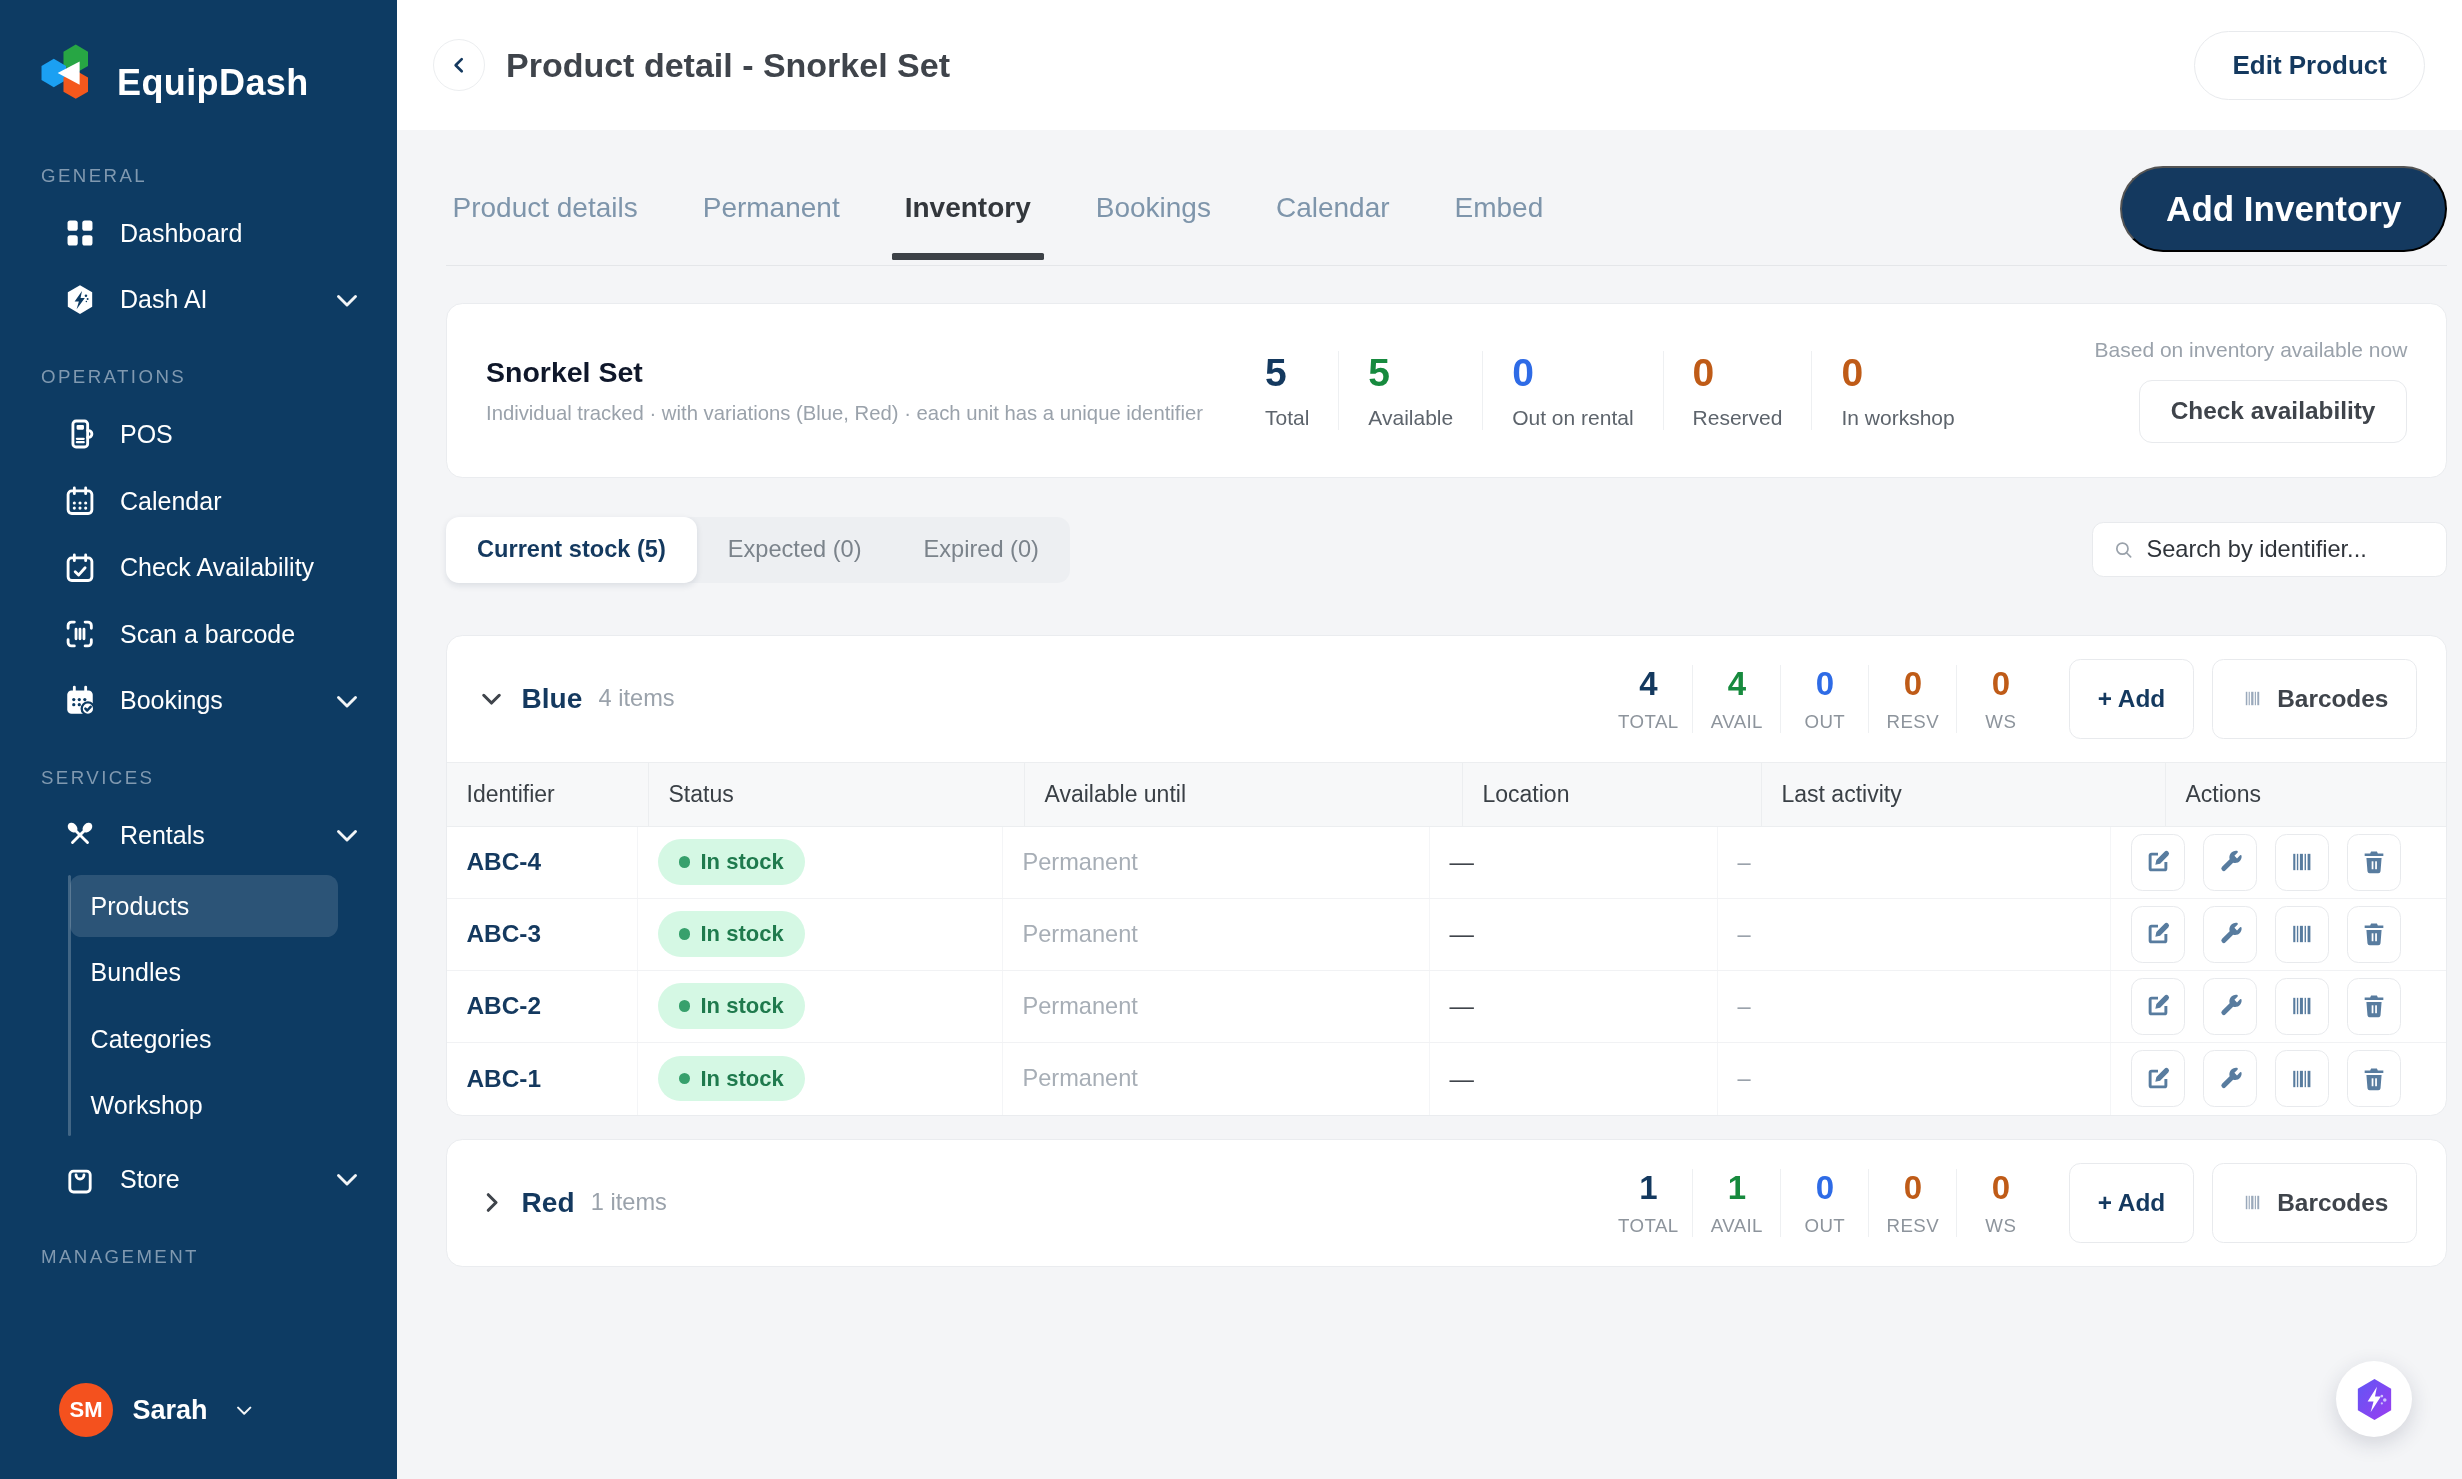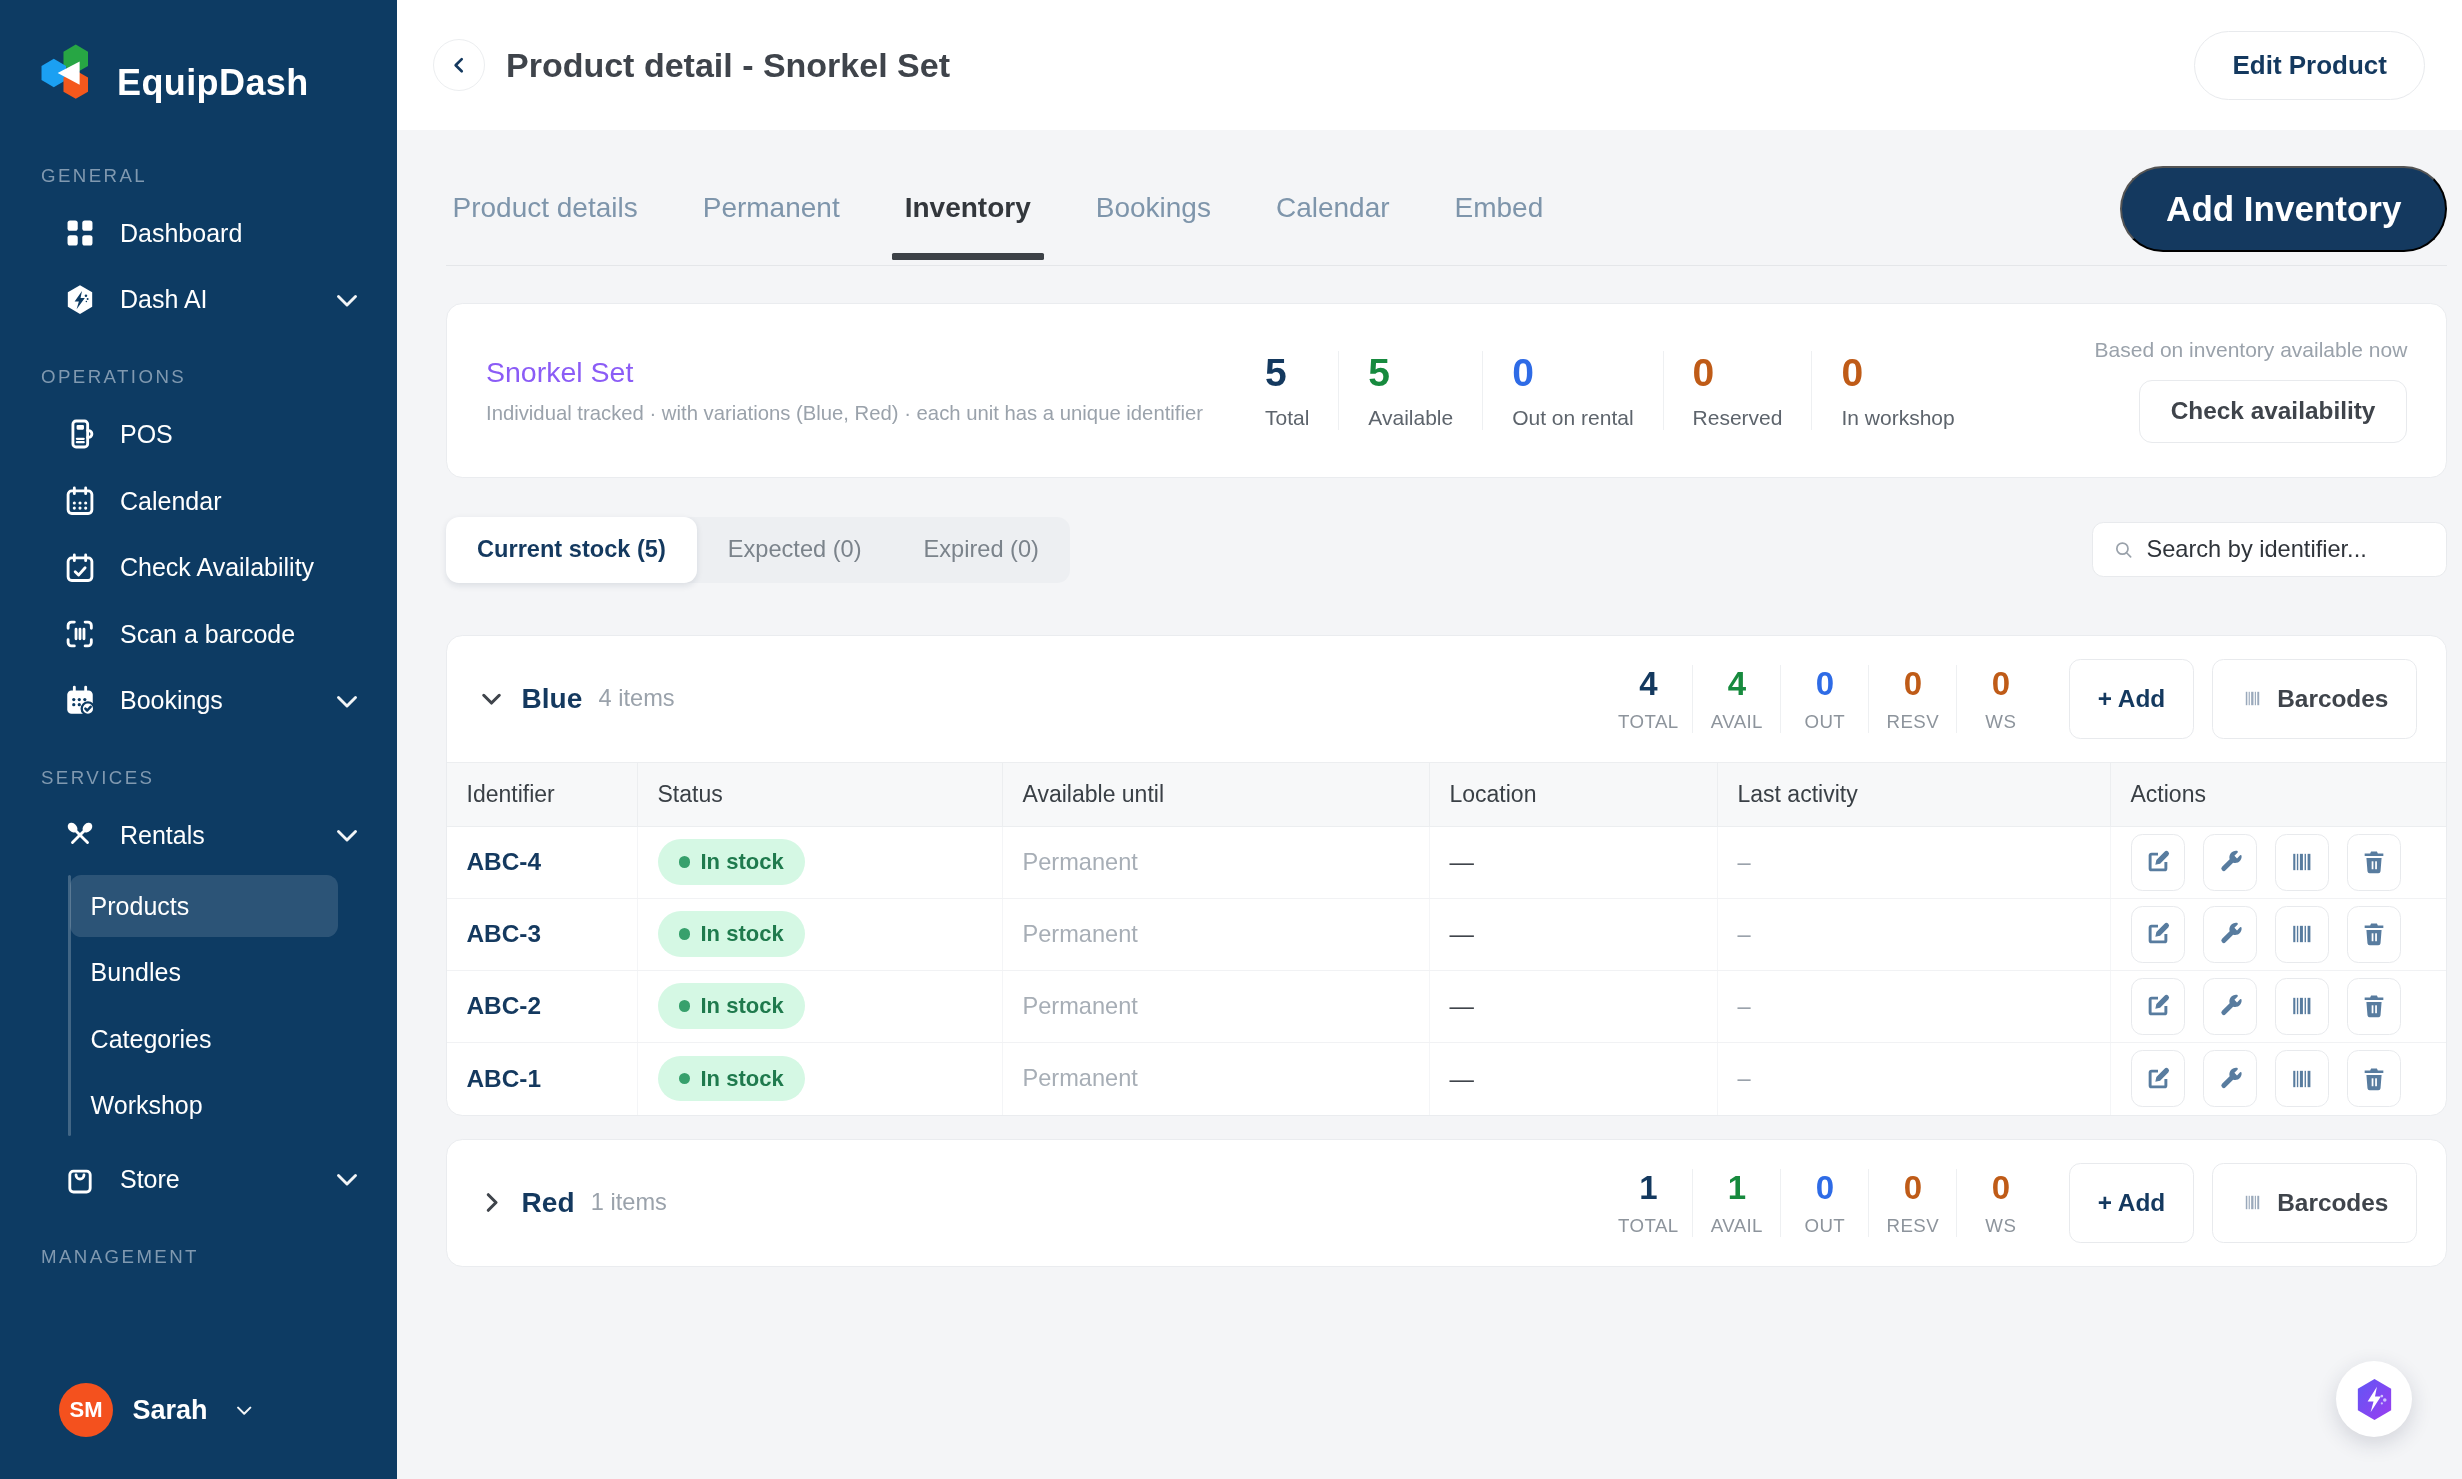--- a/index.html
+++ b/index.html
@@ -36,21 +36,21 @@
 
   .tabs-row { display:flex; align-items:center; border-bottom:1.6px solid #e4e6e9; margin-top:36px; }
   .tabs { display:flex; gap:52px; }
   .tab { font-size:28px; color:#7e95ab; padding:19.5px 6.5px 34px; position:relative; cursor:pointer; white-space:nowrap; }
   .tab.active { color:#33373c; font-weight:600; }
   .tab.active::after { content:""; position:absolute; left:-6.5px; right:-6.5px; bottom:-1.6px; height:6.5px; background:#3c4147; border-radius:1.6px; }
   .add-inv-btn { margin-left:auto; background:#14395f; color:#fff; font-size:35px; font-weight:600; padding:21px 44px; border-radius:44px; margin-bottom:13px; cursor:pointer; white-space:nowrap; }
 
   .card { background:#fff; border:1.6px solid #eaecef; border-radius:16.3px; }
   .summary-card { margin-top:37px; display:flex; align-items:center; padding:34px 39px; }
-  .summary-title { font-size:28.5px; font-weight:400; color:#8b5cf6; }
+  .summary-title { font-size:28.5px; font-weight:700; color:#0f172a; }
   .summary-sub { font-size:20.3px; color:#9aa2ab; margin-top:13px; white-space:nowrap; }
   .summary-left { flex:0 0 auto; margin-right:33px; }
   .summary-stats { display:flex; align-items:stretch; }
   .stat { padding:0 29px; display:flex; flex-direction:column; justify-content:center; }
   .stat + .stat { border-left:1.6px solid #eef0f2; }
   .stat-value { font-size:39px; font-weight:700; }
   .stat-label { font-size:21px; color:#5d646c; margin-top:11.4px; white-space:nowrap; }
   .summary-right { margin-left:auto; text-align:right; }
   .note { font-size:21px; color:#9aa2ab; margin-bottom:18px; white-space:nowrap; }
   .check-btn { border:1.6px solid #e8eaed; border-radius:13px; background:#fff; font-size:24.4px; color:#3f444b; font-weight:600; padding:16.3px 31px; cursor:pointer; white-space:nowrap; }
@@ -73,21 +73,21 @@
   .group-count { font-size:23.6px; color:#9aa2ab; margin-left:16.3px; }
   .group-stats { margin-left:auto; display:flex; align-items:stretch; }
   .gstat { min-width:88px; text-align:center; padding:0 11.4px; display:flex; flex-direction:column; justify-content:center; }
   .gstat + .gstat { border-left:1.6px solid #eef0f2; }
   .gstat-value { font-size:33px; font-weight:700; }
   .gstat-label { font-size:18.7px; color:#8d949c; margin-top:8.1px; letter-spacing:0.4px; }
   .mini-btn { border:1.6px solid #e8eaed; border-radius:11.4px; background:#fff; color:#14395f; font-weight:700; font-size:24.4px; padding:25px 28px; cursor:pointer; white-space:nowrap; display:flex; align-items:center; gap:13px; }
   .add-btn { margin-left:24.4px; }
   .barcodes-btn { margin-left:18px; color:#3f444b; }
 
-  .t-head { display:grid; grid-template-columns:190px 365px 427px 288px 393px 1fr; background:#f7f8f9; border-top:1.6px solid #eceef0; border-bottom:1.6px solid #eceef0; }
+  .t-head { display:grid; grid-template-columns:190px 365px 427px 288px 393px 1fr; background:#f7f8f9; border-top:1.6px solid #eceef0; border-bottom:1.6px solid #eceef0;gap:11px; }
   .th { font-size:23px; color:#3a4046; padding:18px 0 18px 19.5px; border-left:1.6px solid #eceef0; white-space:nowrap; }
   .th:first-child { border-left:none; }
   .t-row { display:grid; grid-template-columns:190px 365px 427px 288px 393px 1fr; border-bottom:1.6px solid #f1f2f4; height:72px; }
   .t-row:last-child { border-bottom:none; }
   .td { padding-left:19.5px; border-left:1.6px solid #f4f5f7; display:flex; align-items:center; }
   .td:first-child { border-left:none; }
   .td-id { font-size:24.4px; font-weight:700; color:#14395f; }
   .badge { display:inline-flex; align-items:center; gap:10.6px; background:#d5f8e4; color:#1f7a4d; font-size:22px; font-weight:600; padding:9.8px 21px; border-radius:26px; }
   .badge::before { content:""; width:11.4px; height:11.4px; border-radius:50%; background:#37a06c; }
   .td-muted { font-size:23.6px; color:#a7aeb6; }

